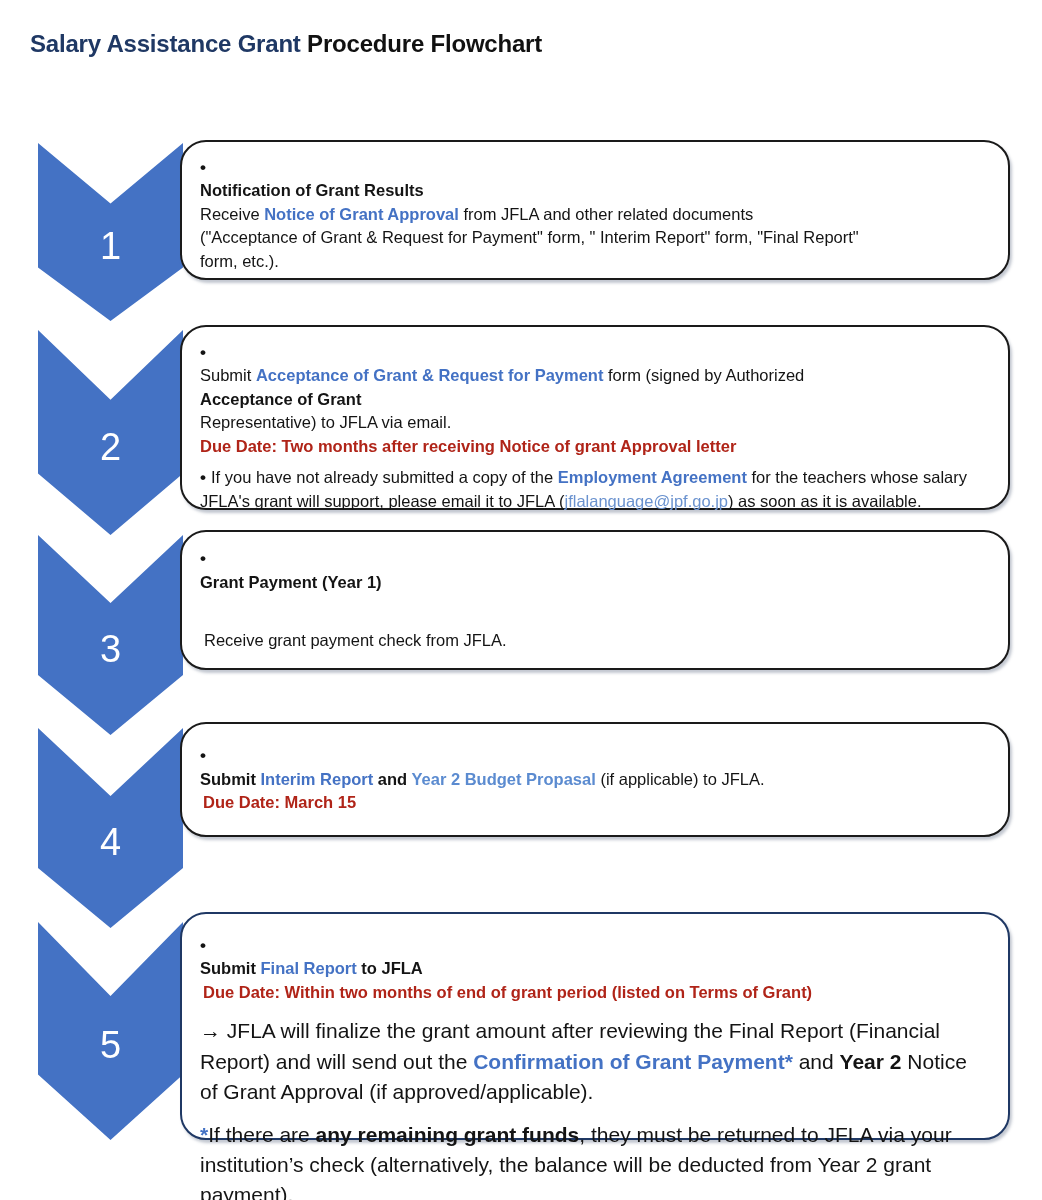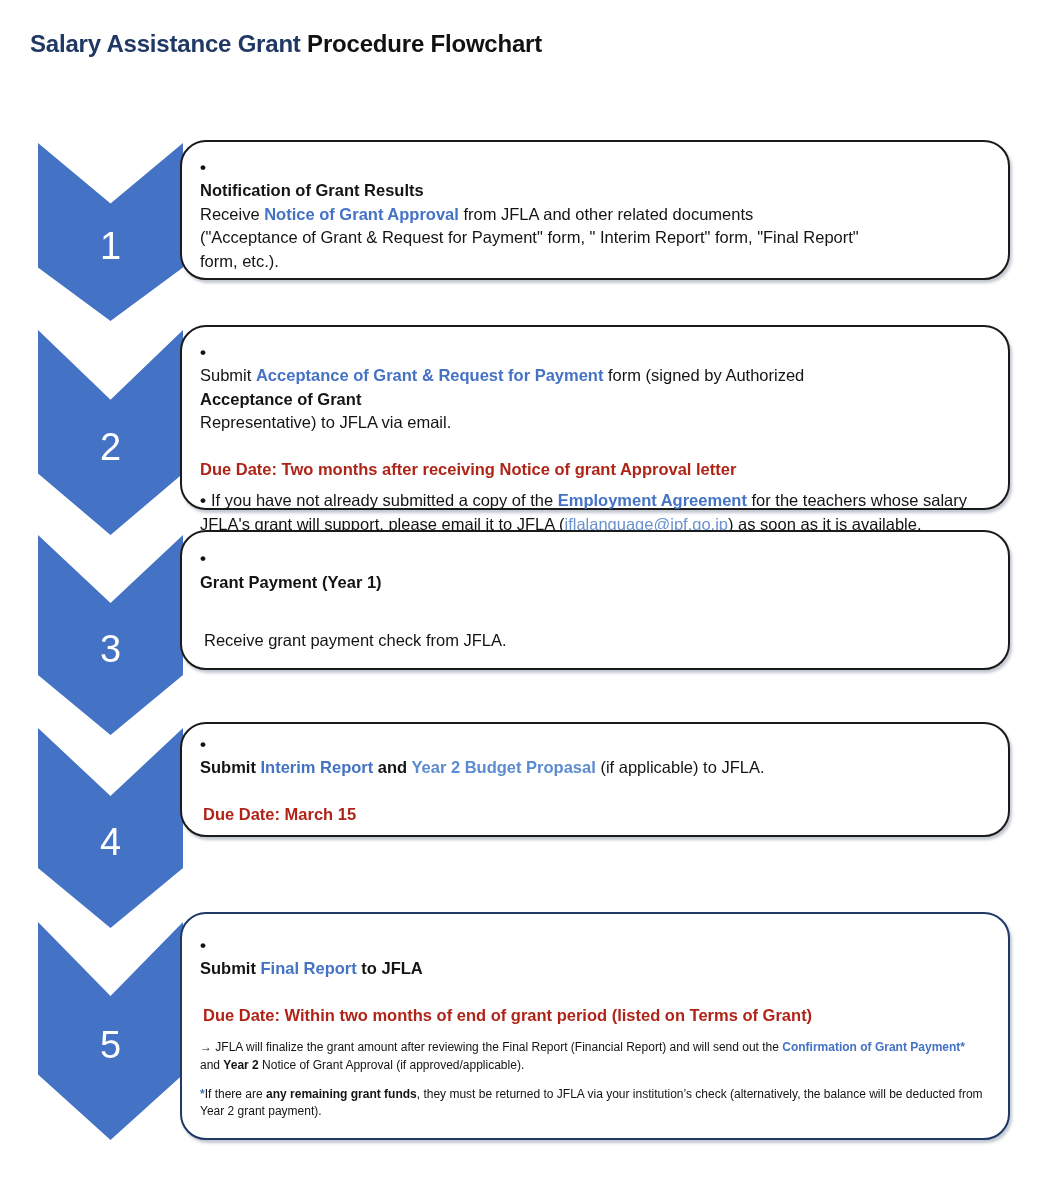--- a/index.html
+++ b/index.html
@@ -94,40 +94,39 @@
     left: 0;
     top: 0;
     font-size: 17px;
     line-height: 1.42;
     font-weight: bold;
   }
   .bullet-block .bullet-body {
     padding-left: 11px;
   }
   .para {
-    font-size: 12px;
+    font-size: 21px;
     line-height: 1.45;
     color: #141414;
     margin-top: 12px;
   }
   .line { display: block; }
 
   .b { font-weight: bold; }
   .doc {
     color: #4472C4;
     font-weight: bold;
   }
   .doc-light {
     color: #5B8BD0;
     font-weight: bold;
   }
   .due {
     color: #B02418;
     font-weight: bold;
-    margin-top: 23px;
   }
   .mail { color: #6A92CF; }
   .star { color: #4472C4; font-weight: bold; }
   .arrow-glyph { font-weight: bold; }
 </style>
 </head>
 <body>
 
 <div id="page-title">
   <span class="t-blue">Salary Assistance Grant</span><span class="t-black"> Procedure Flowchart</span>

